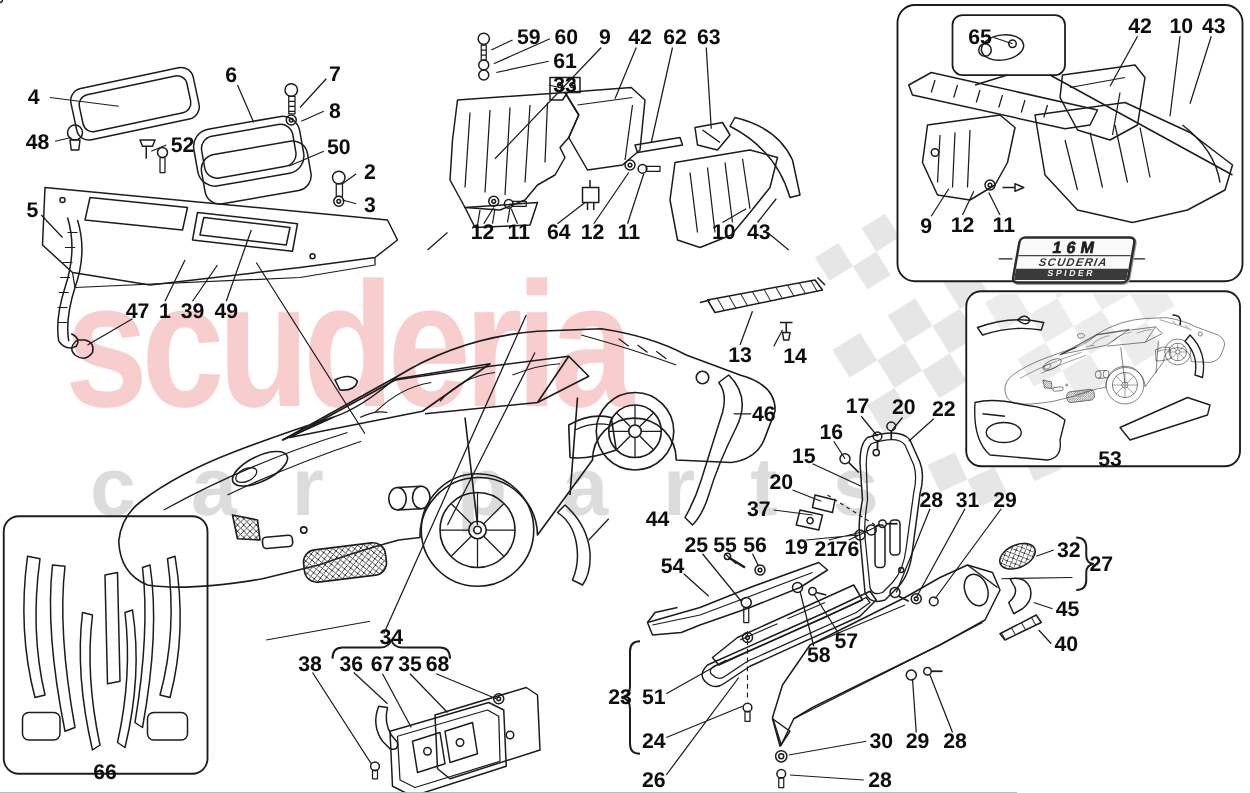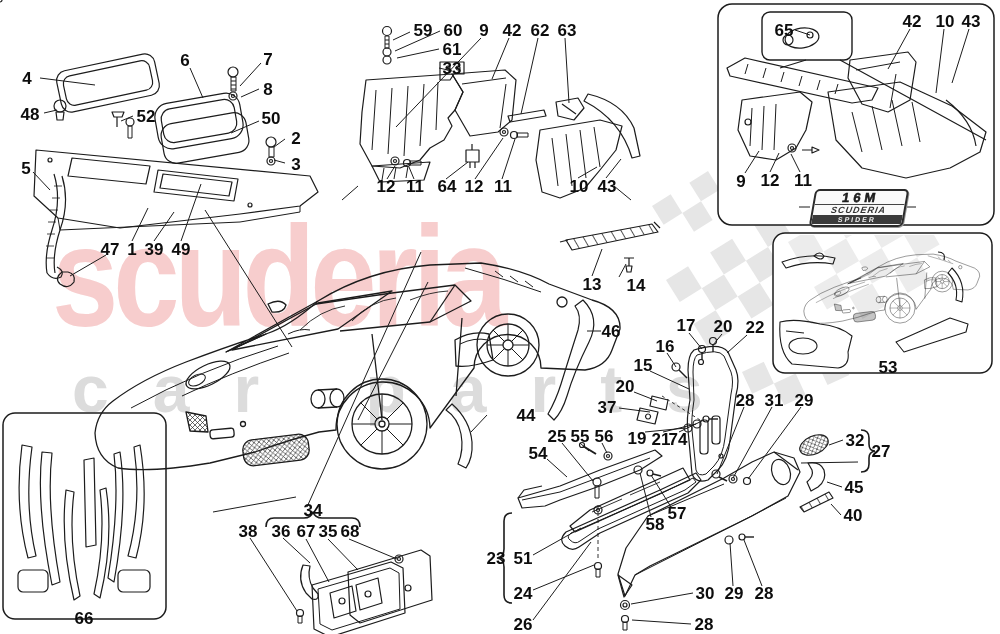--- a/index.html
+++ b/index.html
@@ -464,21 +464,21 @@
       <span class="callout" style="left: 888px; top: 367px;">53</span>
       <span class="callout" style="left: 686px; top: 325px;">17</span>
       <span class="callout" style="left: 723px; top: 326px;">20</span>
       <span class="callout" style="left: 755px; top: 327px;">22</span>
       <span class="callout" style="left: 665px; top: 346px;">16</span>
       <span class="callout" style="left: 643px; top: 365px;">15</span>
       <span class="callout" style="left: 625px; top: 386px;">20</span>
       <span class="callout" style="left: 607px; top: 407px; text-align: center;">37</span>
       <span class="callout" style="left: 637px; top: 438px;">19</span>
       <span class="callout" style="left: 661px; top: 439px;">21</span>
-      <span class="callout" style="left: 678px; top: 439px;">74</span>
+      <span class="callout" style="left: 678px; top: 439px;">76</span>
       <span class="callout" style="left: 745px; top: 400px;">28</span>
       <span class="callout" style="left: 774px; top: 400px;">31</span>
       <span class="callout" style="left: 804px; top: 400px;">29</span>
       <span class="callout" style="left: 855px; top: 440px;">32</span>
       <span class="callout" style="left: 881px; top: 451px;">27</span>
       <span class="callout" style="left: 854px; top: 487px;">45</span>
       <span class="callout" style="left: 853px; top: 515px;">40</span>
       <span class="callout" style="left: 538px; top: 453px;">54</span>
       <span class="callout" style="left: 557px; top: 436px;">25</span>
       <span class="callout" style="left: 580px; top: 436px;">55</span>

